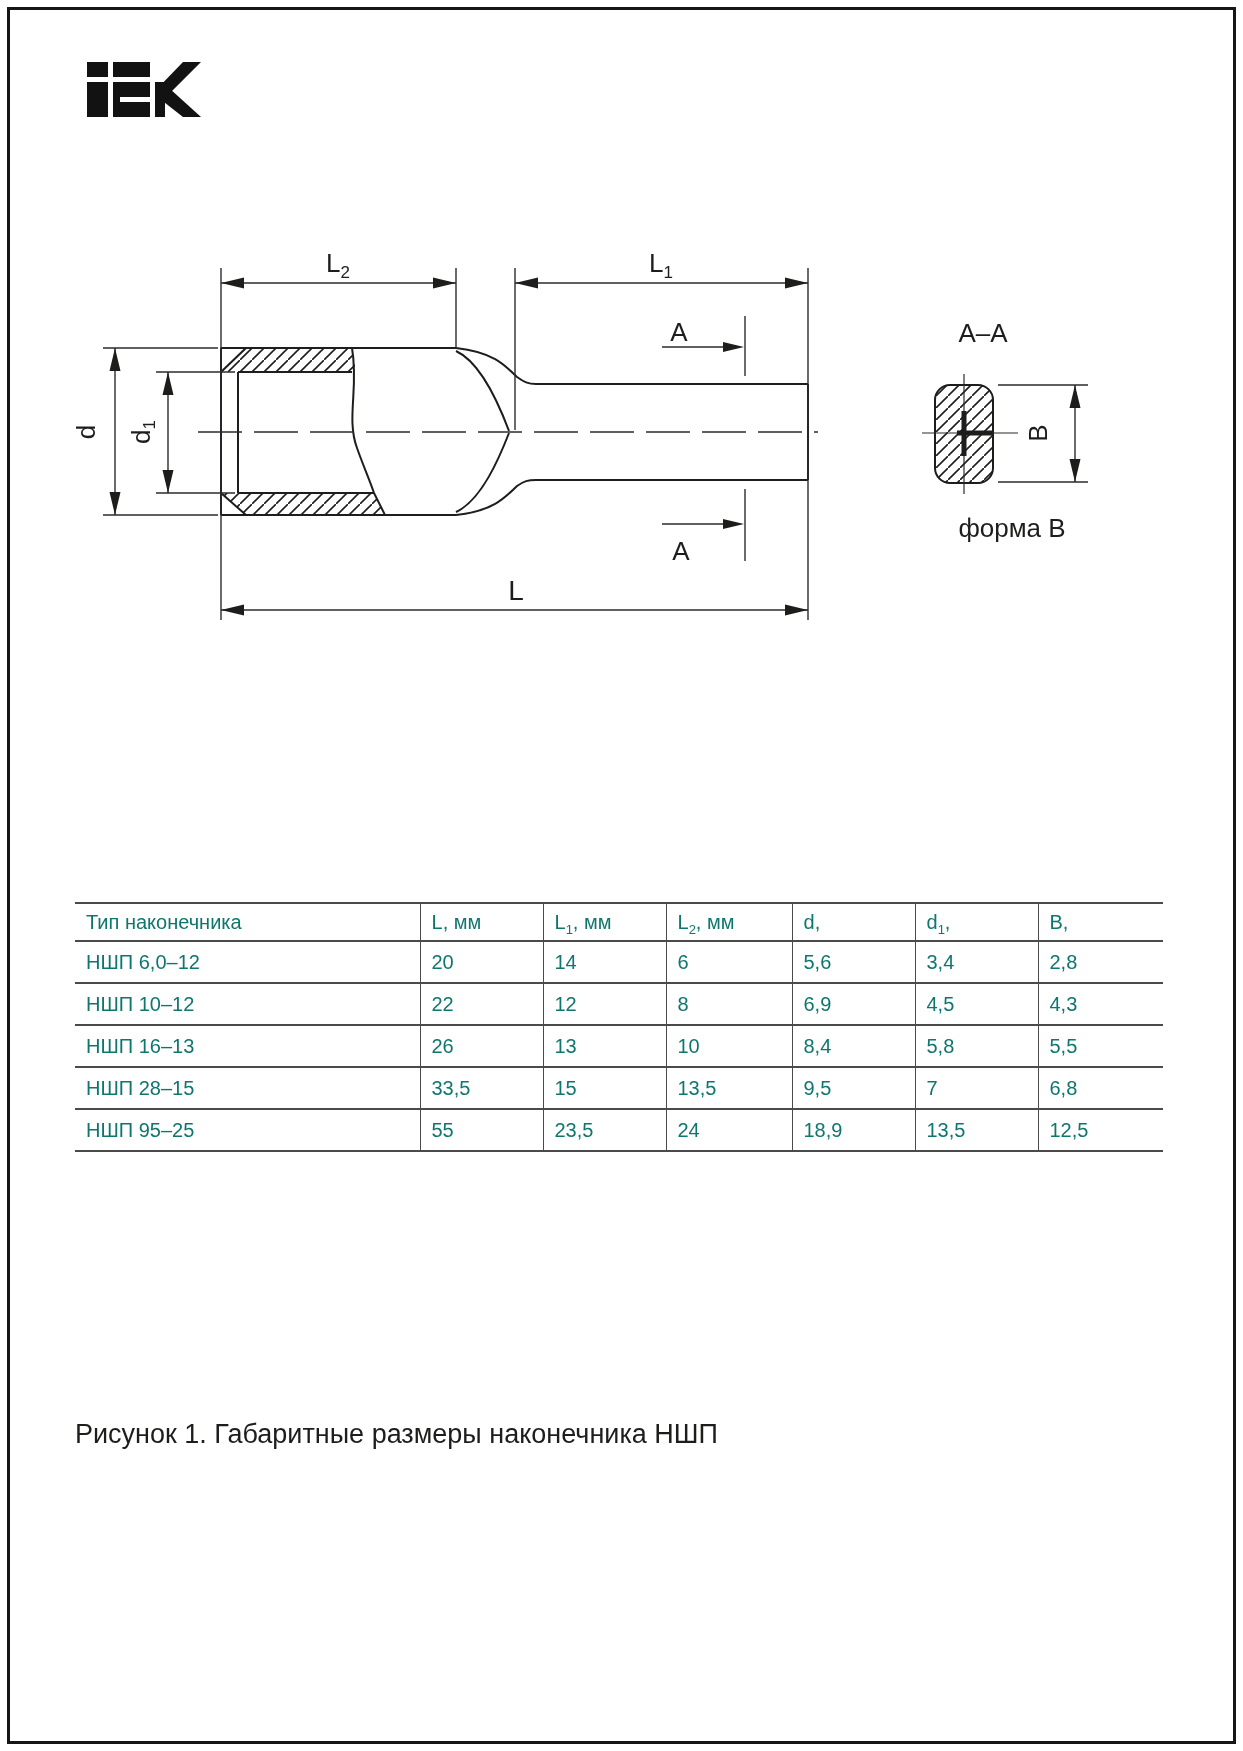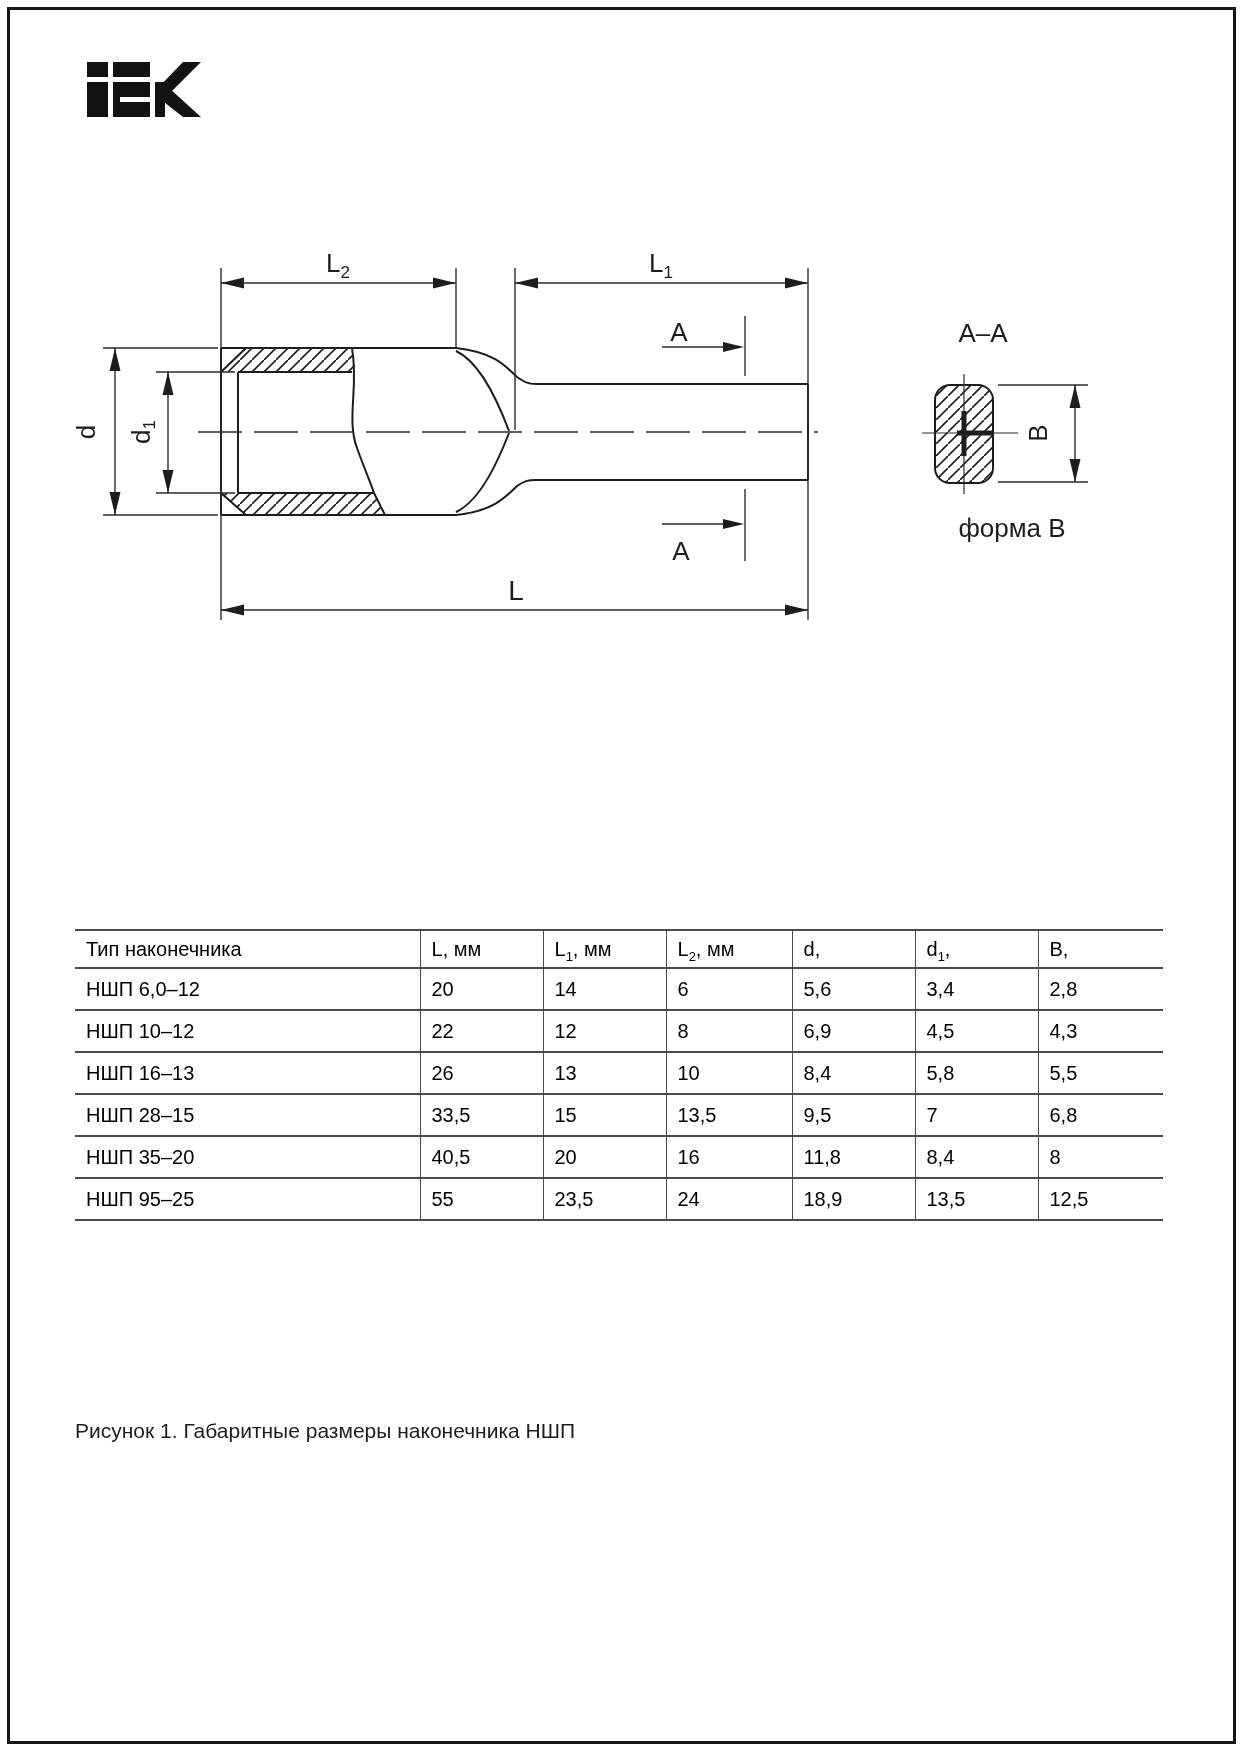--- a/index.html
+++ b/index.html
@@ -18,36 +18,36 @@
   svg text {
     font-family:"Liberation Sans", sans-serif;
     fill:#1d1d1b; font-size:26px;
   }
   svg text.big { font-size:28px; }
   svg tspan.sub { font-size:17px; }
 
   table.dim {
     position:absolute; left:75px; top:902px; width:1088px;
     border-collapse:collapse; table-layout:fixed;
-    font-size:20px; color:#000000;margin-top:27px;
+    font-size:20px; color:#0f766e;
   }
   table.dim th, table.dim td {
     border-bottom:2px solid #4a4a4a;
     padding:0 0 0 11px; text-align:left;
     font-weight:normal; vertical-align:middle;
     overflow:hidden; white-space:nowrap;
   }
   table.dim thead th { border-top:2px solid #4a4a4a; height:36px; }
   table.dim tbody td { height:40px; }
   table.dim th + th, table.dim td + td { border-left:1.5px solid #4a4a4a; }
   table.dim sub { font-size:13px; line-height:0; }
 
   .caption {
     position:absolute; left:75px; top:1419px;
-    font-size:21px; color:#1d1d1b;
+    font-size:27px; color:#1d1d1b;
   }
 </style>
 </head>
 <body>
 
 <div class="page">
   <div class="frame"></div>
 
   <svg class="drawing" width="1243" height="880" viewBox="0 0 1243 880">
     <defs>
@@ -203,29 +203,20 @@
         <tr>
           <td>НШП 28–15</td>
           <td>33,5</td>
           <td>15</td>
           <td>13,5</td>
           <td>9,5</td>
           <td>7</td>
           <td>6,8</td>
         </tr>
         <tr>
-          <td>НШП 35–20</td>
-          <td>40,5</td>
-          <td>20</td>
-          <td>16</td>
-          <td>11,8</td>
-          <td>8,4</td>
-          <td>8</td>
-        </tr>
-        <tr>
           <td>НШП 95–25</td>
           <td>55</td>
           <td>23,5</td>
           <td>24</td>
           <td>18,9</td>
           <td>13,5</td>
           <td>12,5</td>
         </tr>
       </tbody>
   </table>

